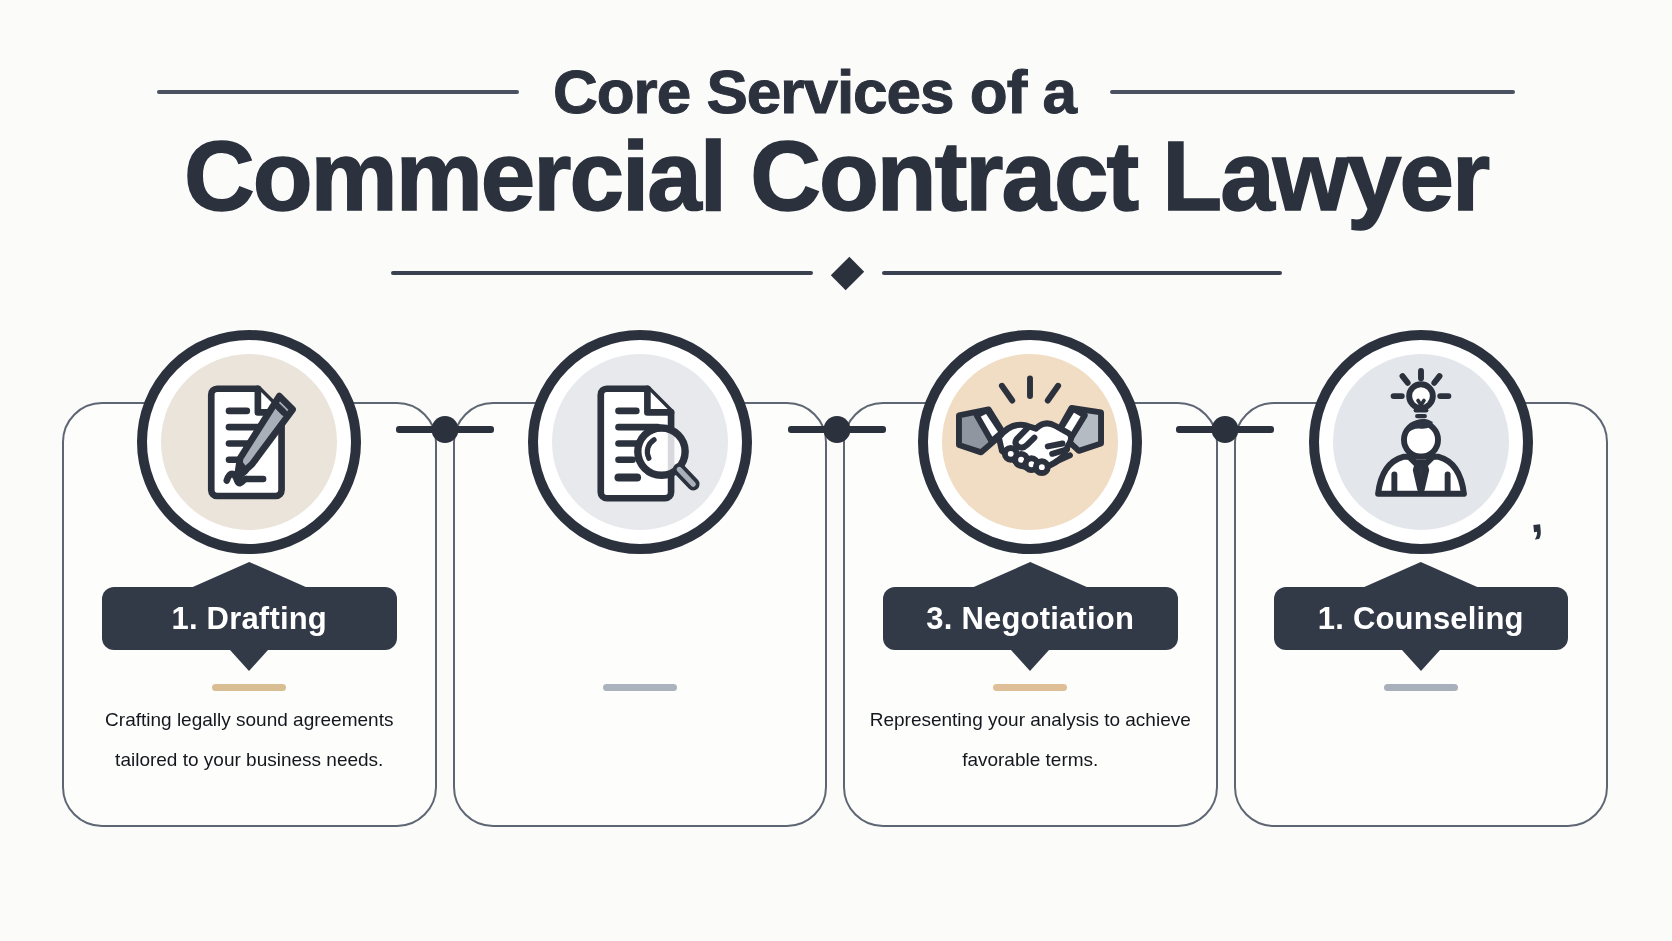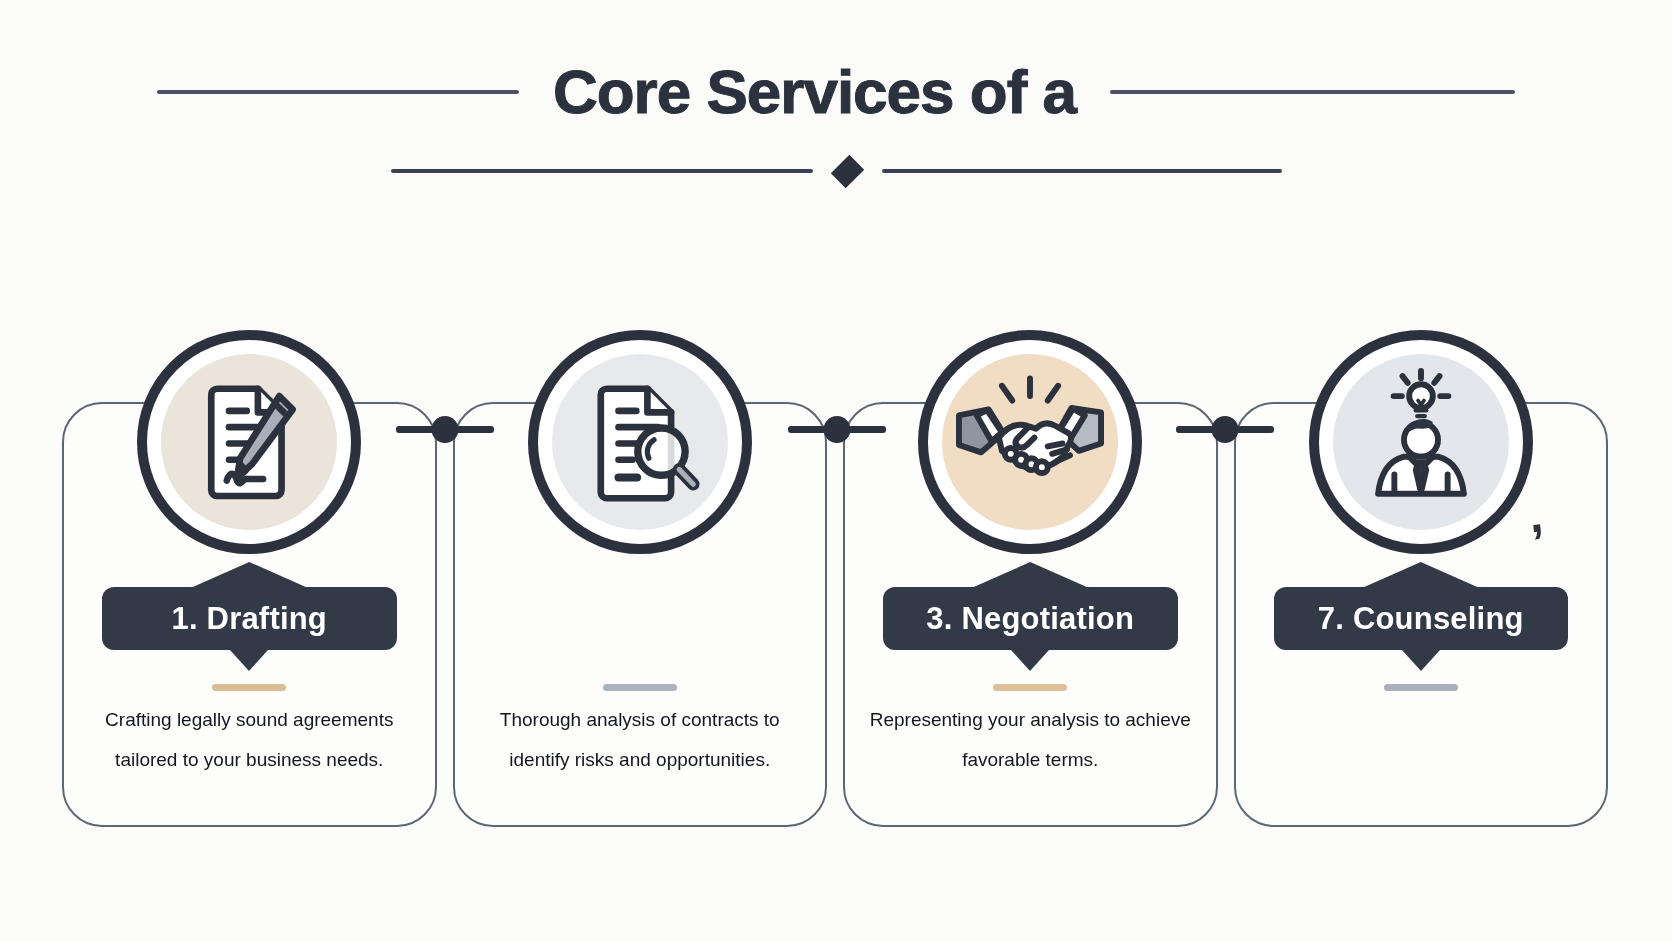--- a/index.html
+++ b/index.html
@@ -98,20 +98,21 @@
 </style>
 </head>
 <body>
 
 <header class="header">
   <div class="kicker-row">
     <span class="kicker-line left"></span>
     <span class="kicker">Core Services of a</span>
     <span class="kicker-line right"></span>
   </div>
+  <div class="main-title">Commercial Contract Lawyer</div>
   <div class="divider-row">
     <span class="divider-line left"></span>
     <span class="diamond"></span>
     <span class="divider-line right"></span>
   </div>
 </header>
 
 <main class="cards">
 
   <section class="card">
@@ -154,21 +155,20 @@
             <line x1="71" y1="148" x2="96" y2="148" stroke-width="11"></line>
             <circle cx="129" cy="113" r="32" fill="rgba(255,255,255,0.82)" stroke-width="10"></circle>
             <path d="M112 122 a19 19 0 0 1 7 -25" stroke-width="7"></path>
             <line x1="153" y1="137" x2="172" y2="157" stroke-width="17"></line>
             <line x1="153" y1="137" x2="172" y2="157" stroke="#a9afb8" stroke-width="7"></line>
           </g>
         </svg>
       </div>
     </div>
     <div class="mini-divider" style="background: rgb(170, 179, 190);"></div>
-    <p class="desc">Thorough analysis of contracts to identify risks and opportunities.</p>
   </section>
 
   <section class="card">
     <div class="circle">
       <div class="inner-circle" style="background: rgb(240, 221, 195);">
         <svg viewBox="0 0 200 200">
           <g class="ink" fill="none" stroke="#2e3542" stroke-width="8" stroke-linecap="round" stroke-linejoin="round">
             <line x1="76" y1="44" x2="62" y2="24"></line>
             <line x1="100" y1="38" x2="100" y2="14"></line>
             <line x1="124" y1="44" x2="138" y2="24"></line>
@@ -215,21 +215,21 @@
             <path fill="#ffffff" d="M42 170 q5 -42 34 -50 h48 q29 8 34 50 z"></path>
             <path d="M84 120 l16 16 16 -16"></path>
             <polygon fill="#2e3542" points="96,128 104,128 107,138 101,164 99,164 93,138"></polygon>
             <line x1="64" y1="144" x2="64" y2="168"></line>
             <line x1="136" y1="144" x2="136" y2="168"></line>
           </g>
         </svg>
       </div>
     </div>
     <div class="banner">
-      <span class="banner-label">7. Counseling</span>
+      <span class="banner-label">1. Counseling</span>
     </div>
     <div class="mini-divider" style="background: rgb(168, 176, 188);"></div>
   </section>
 
 </main>
 
 <div class="connector c1"></div>
 <div class="connector c2"></div>
 <div class="connector c3"></div>
 

